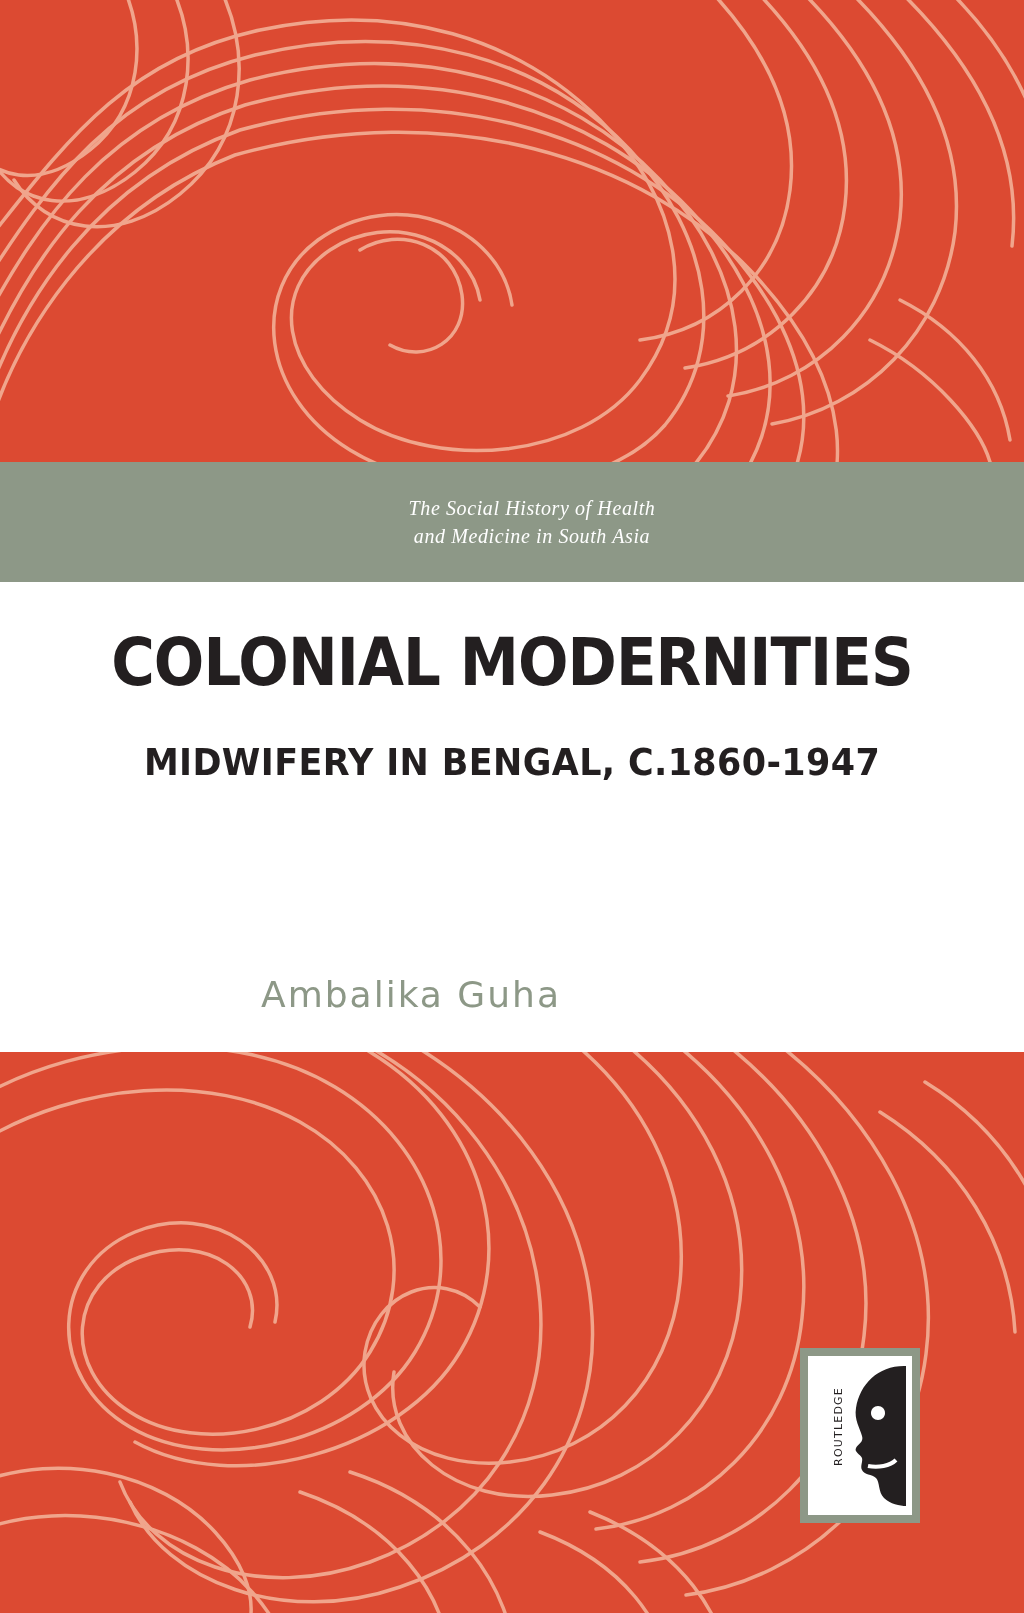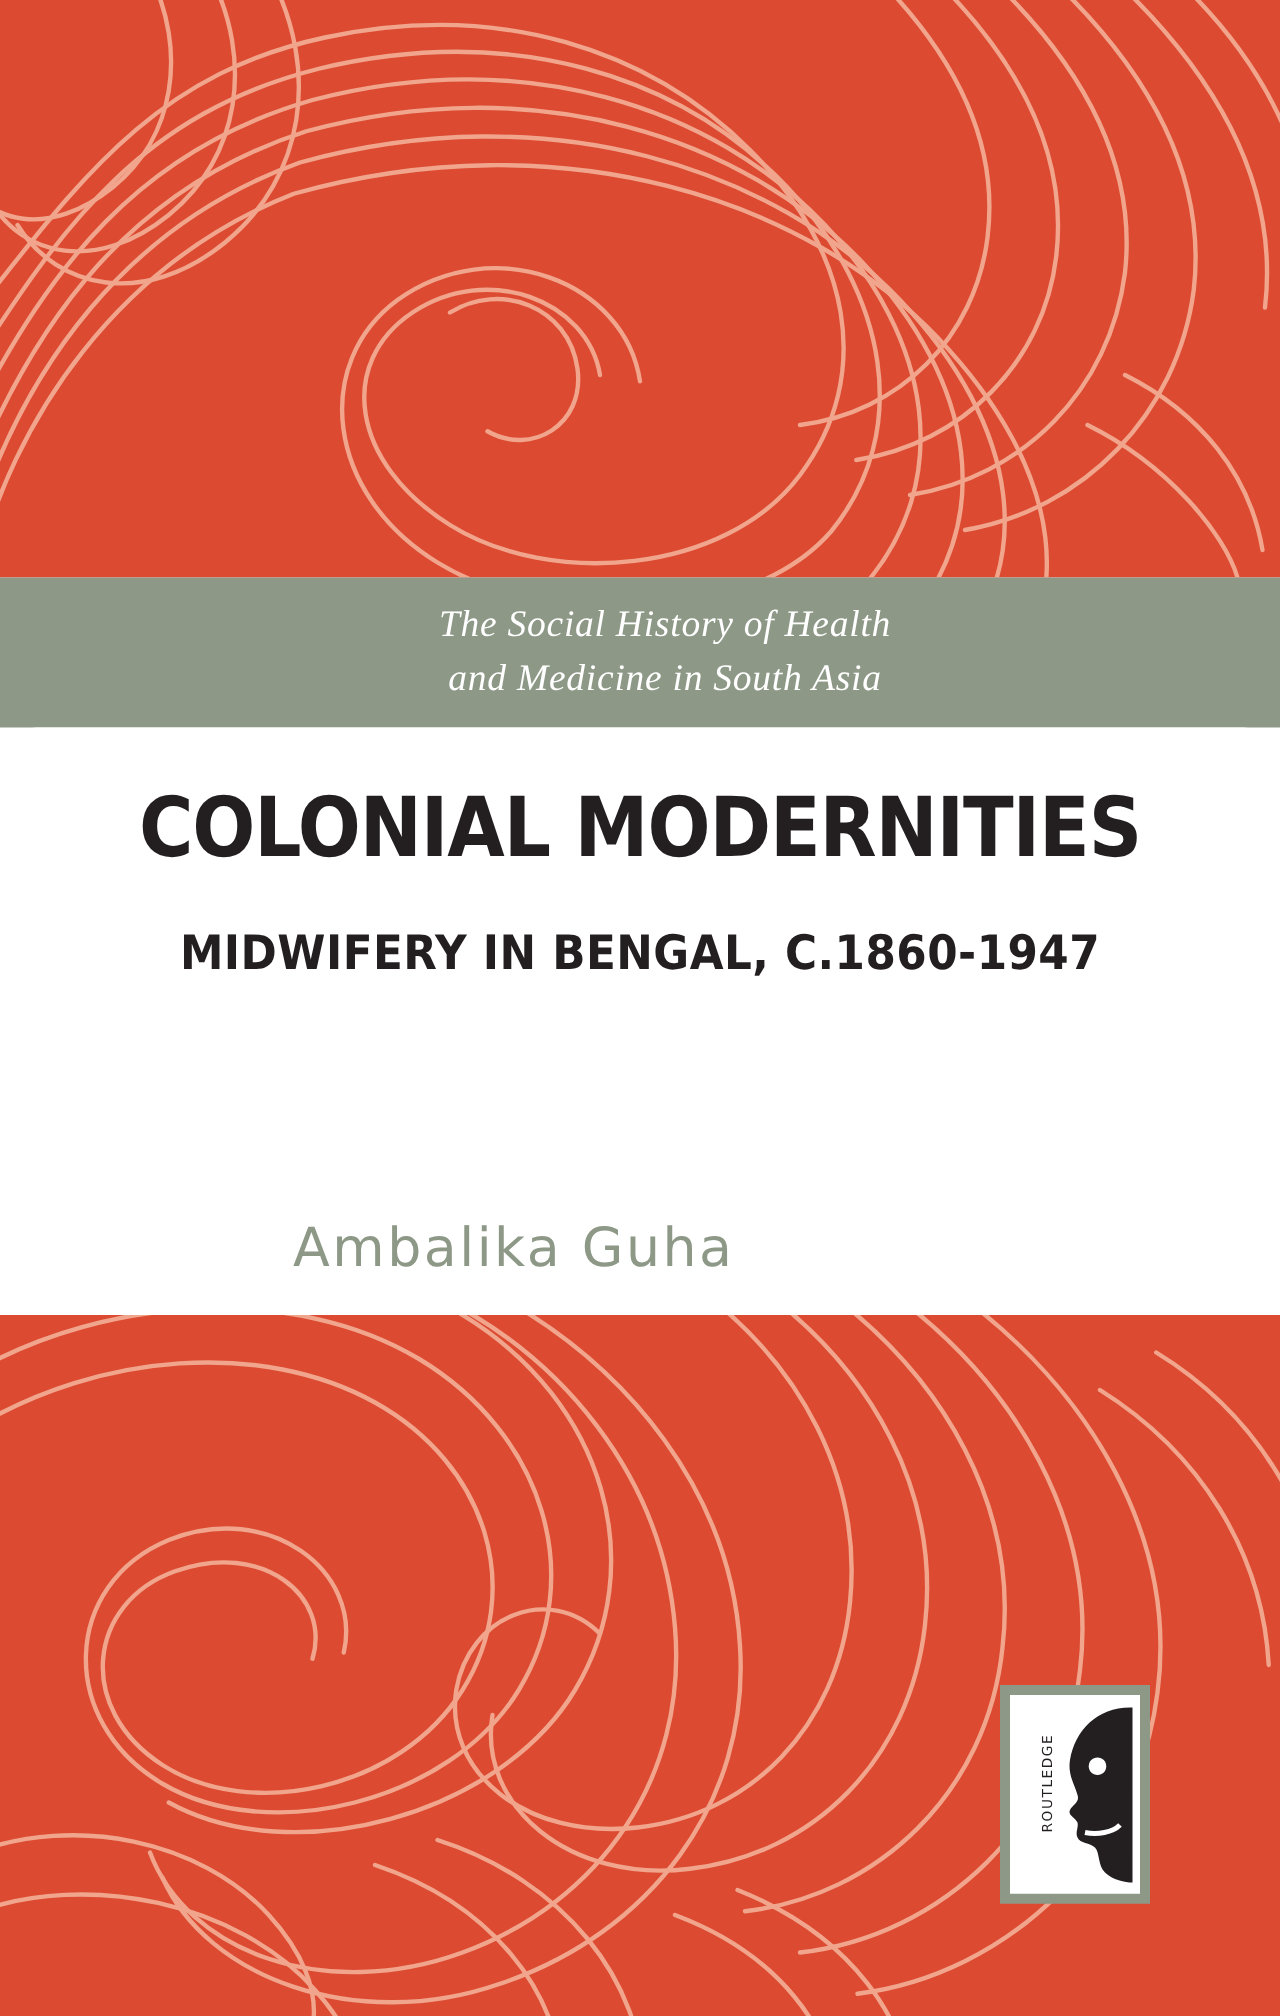--- a/index.html
+++ b/index.html
@@ -52,21 +52,21 @@
     height: 120px;
     background: #8d9887;
     display: flex;
     align-items: center;
     justify-content: center;
   }
   .series-title {
     font-family: "Liberation Serif", serif;
     font-style: italic;
     color: #ffffff;
-    font-size: 30px;
+    font-size: 20px;
     line-height: 1.42;
     text-align: center;
     letter-spacing: 0.6px;
     white-space: pre-line;
     padding-left: 60px;
     padding-right: 20px;
   }
 
   
   .title-area {
@@ -106,21 +106,21 @@
     transform: scaleX(0.92);
     transform-origin: 50% 50%;
   }
   .author {
     position: absolute;
     left: 0;
     top: 392px;
     width: 822px;
     text-align: center;
     font-family: "DejaVu Sans", sans-serif;
-    font-size: 43px;
+    font-size: 36px;
     letter-spacing: 2px;
     color: #8d9887;
   }
 
   
   .logo-box {
     position: absolute;
     left: 800px;
     top: 1348px;
     width: 120px;

